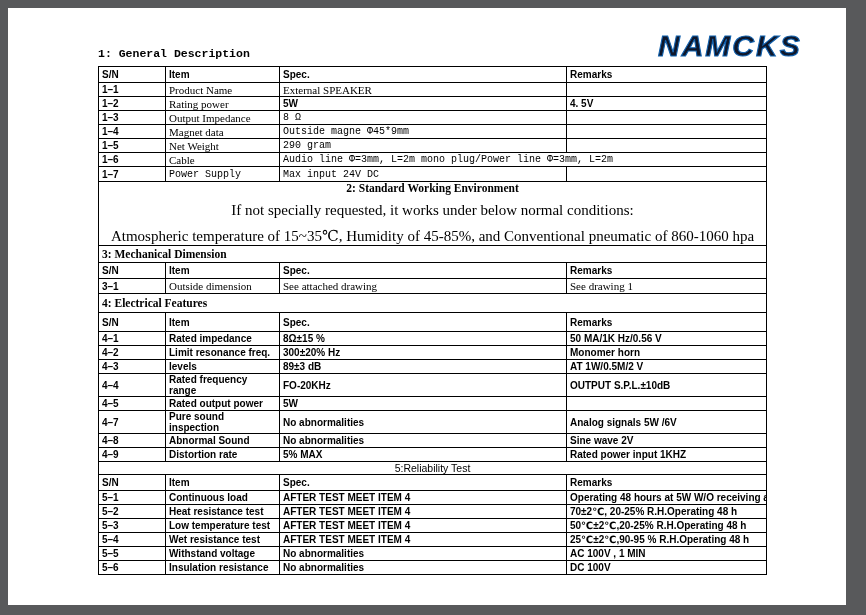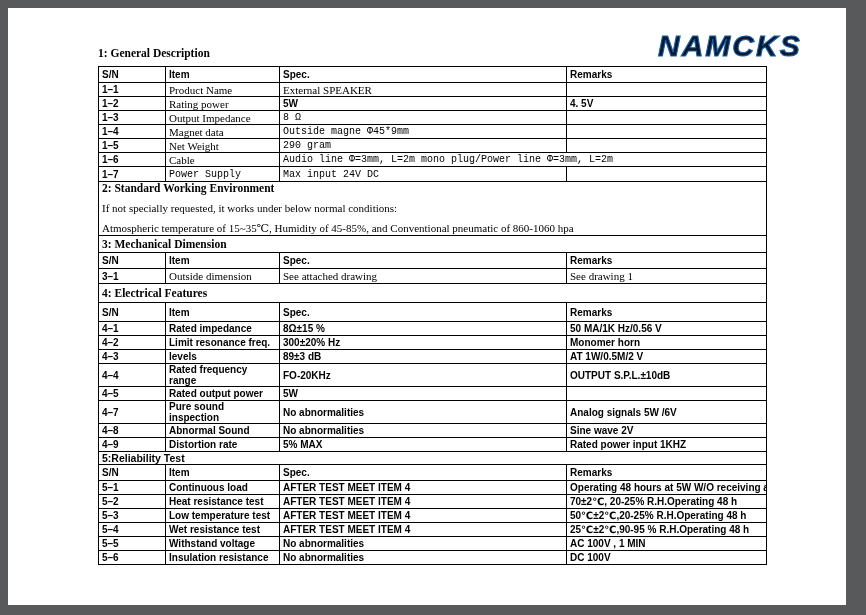--- a/index.html
+++ b/index.html
@@ -14,21 +14,21 @@
   }
   .logo{
     position:absolute;left:650px;top:22px;
     font-family:"Liberation Sans","DejaVu Sans",sans-serif;
     font-weight:bold;font-style:italic;
     font-size:30px;letter-spacing:2px;line-height:32px;
     color:#0f172a;-webkit-text-stroke:1.1px #1161ae;
   }
   .doc-title{
     position:absolute;left:90px;top:39px;
-    font-family:Liberation Serif, serif;
+    font-family:Liberation Mono, monospace;
     font-weight:bold;font-size:11.5px;color:#000;
   }
   table.spec{
     position:absolute;left:90px;top:58px;width:668px;
     border-collapse:collapse;table-layout:fixed;
   }
   table.spec td{
     border:1px solid #000;padding:0 3px;overflow:hidden;
     color:#000;vertical-align:middle;
   }
@@ -42,32 +42,32 @@
   tr.hrow td{height:15px;}
   tr.r14 td{height:13px;}
   tr.r15 td{height:14px;}
   
   td.sec-serif{
     font-family:"Liberation Serif","DejaVu Serif",serif;
     font-weight:bold;font-size:11.5px;height:16px;padding-left:2px;
   }
   td.sec-sans{
     font-family:"Liberation Sans","DejaVu Sans",sans-serif;
-    font-weight:bold;font-size:10.5px;height:12px;padding-left:2px;
+    font-weight:normal;font-size:10.5px;height:12px;padding-left:2px;text-align:center;
   }
   td.sec-tall{height:18px;}
   
-  td.env-block{padding:3px 4px 6px 2px;}
+  td.env-block{padding:3px 4px 6px 2px;text-align:center;}
   .env-title{
     font-family:"Liberation Serif","DejaVu Serif",serif;
     font-weight:bold;font-size:11.5px;
   }
   .env-line{
     font-family:"Liberation Serif","DejaVu Serif",serif;
-    font-size:11px;margin-top:8px;
+    font-size:15px;margin-top:8px;
   }
   .clip{white-space:nowrap;overflow:hidden;}
 </style>
 </head>
 <body>
 
 <div class="page">
 
   <div class="logo">NAMCKS</div>
 

